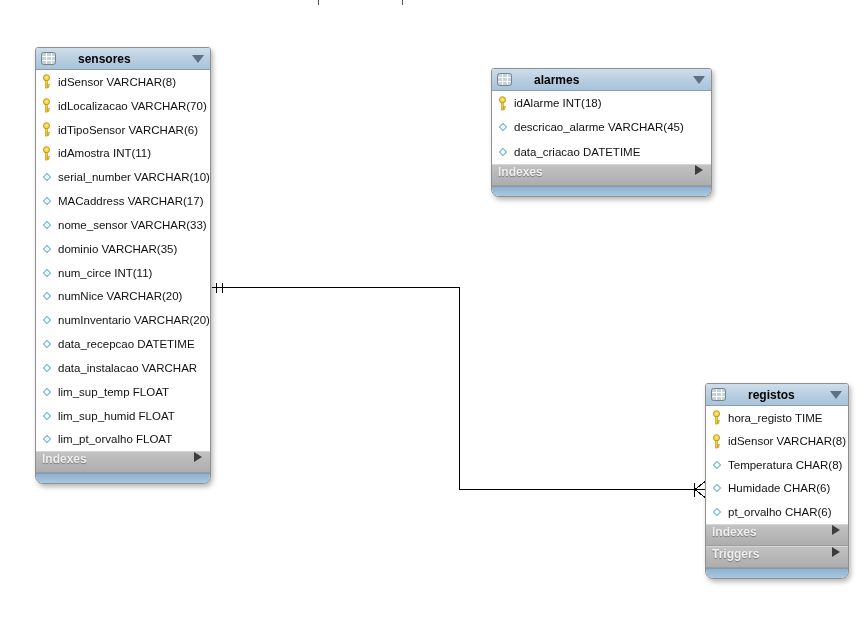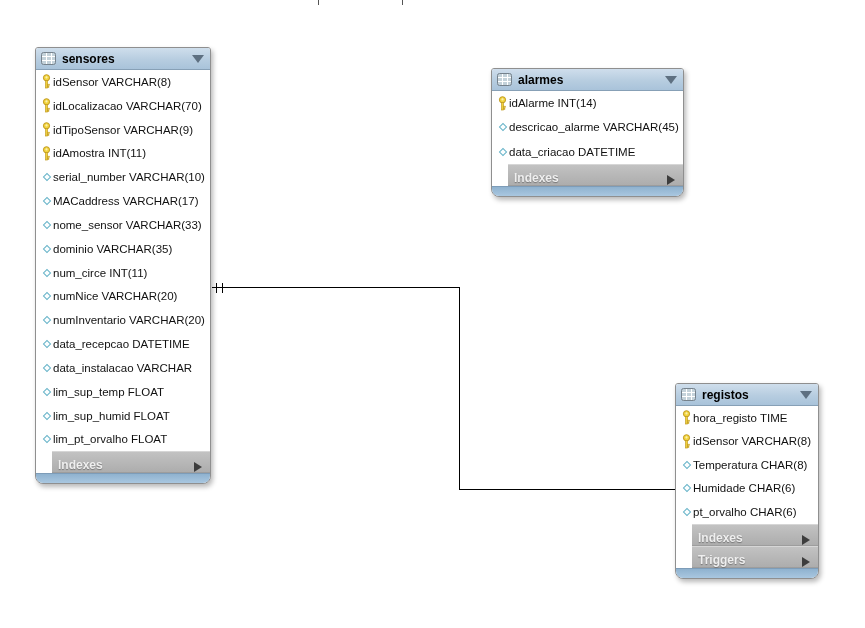--- a/index.html
+++ b/index.html
@@ -14,64 +14,64 @@
     width:865px;height:628px;position:relative;background:#ffffff;
     font-family:"Liberation Sans","DejaVu Sans",sans-serif;overflow:hidden;
   }
   .connector-layer{position:absolute;left:0;top:0;z-index:1;}
   .erd-table{
     position:absolute;z-index:2;background:#ffffff;
     border:1px solid #8f8f8f;border-radius:3px 3px 8px 8px;
     box-shadow:2px 3px 5px rgba(0,0,0,.28);
   }
   .table-header{
-    height:22px;display:flex;align-items:center;gap:6px;padding:0 6px 0 5px;
+    height:22px;display:flex;align-items:center;gap:22px;padding:0 6px 0 5px;
     background:linear-gradient(180deg,var(--header-blue-top) 0%,#b7cde0 55%,var(--header-blue-bot) 100%);
     border-bottom:1px solid #87a0b6;border-radius:2px 2px 0 0;
   }
   .table-title{font-size:12px;font-weight:bold;color:#000;white-space:nowrap;}
   .collapse-arrow{
     margin-left:auto;width:0;height:0;
     border-left:6px solid transparent;border-right:6px solid transparent;
     border-top:8px solid #5e7081;
   }
   .rows{display:flex;flex-direction:column;background:#fff;}
   .row{
-    height:var(--rh,24px);display:flex;align-items:center;
+    height:var(--rh,24px);display:flex;align-items:center;gap:5px;
     padding-left:4px;white-space:nowrap;overflow:hidden;
   }
   .col-label{font-size:11.5px;color:#111;}
   .col-icon{width:13px;display:flex;justify-content:center;align-items:center;flex:none;}
   .ic-diamond{
     width:6px;height:6px;border:1.2px solid var(--diamond-teal);
     background:#fcfeff;transform:rotate(45deg);display:inline-block;
   }
   .section-bar{
-    height:22px;display:flex;align-items:flex-end;padding:0 8px 0 6px;
+    height:22px;display:flex;align-items:flex-start;padding:0 8px 0 6px;
     background:linear-gradient(180deg,var(--section-gray-top),var(--section-gray-bot));
-    border-top:1px solid #d6d6d6;border-bottom:1px solid #9d9d9d;margin-left:16px;
+    border-top:1px solid #d6d6d6;border-bottom:1px solid #9d9d9d;
   }
   .section-label{
     font-size:12px;font-weight:bold;color:#efefef;
     text-shadow:0 1px 1px rgba(110,110,110,.9);
   }
   .expand-arrow{
     margin-left:auto;width:0;height:0;
     border-top:5px solid transparent;border-bottom:5px solid transparent;
     border-left:8px solid #3d3d3d;
   }
   .table-footer{
     height:10px;border-radius:0 0 7px 7px;
     background:linear-gradient(180deg,var(--footer-blue-top),var(--footer-blue-bot));
     border-top:1px solid #7d9cb8;
   }
   
   #table-sensores{left:35px;top:47px;width:176px;--rh:23.83px;}
-  #table-alarmes{left:491px;top:68px;width:193px;--rh:24.3px;}
-  #table-registos{left:675px;top:383px;width:144px;--rh:23.5px;}
+  #table-alarmes{left:491px;top:68px;width:221px;--rh:24.3px;}
+  #table-registos{left:705px;top:383px;width:144px;--rh:23.5px;}
 </style>
 </head>
 <body>
 
 <svg class="connector-layer" width="865" height="628" viewBox="0 0 865 628" shape-rendering="crispEdges">
   <g stroke="#000000" stroke-width="1" fill="none">
     <path d="M211.5,287.5 H459.5 V489.5 H705"></path>
     <path d="M216.5,282.5 V292.5"></path>
     <path d="M222.5,282.5 V292.5"></path>
     <path d="M694.5,483 V496.5"></path>
@@ -126,21 +126,21 @@
     <span class="col-icon">
       <svg width="9" height="15" viewBox="0 0 9 15">
         <circle cx="4.5" cy="3.8" r="3.1" fill="#f2d43c" stroke="#c19a22" stroke-width="1"></circle>
         <circle cx="4.5" cy="3.4" r="1.1" fill="#faf0b4"></circle>
         <rect x="3.6" y="6.6" width="1.8" height="7.4" fill="#f2d43c" stroke="#c19a22" stroke-width="0.7"></rect>
         <rect x="5.2" y="10.2" width="2.2" height="1.2" fill="#f2d43c" stroke="#c19a22" stroke-width="0.6"></rect>
         <rect x="5.2" y="12.3" width="1.7" height="1.2" fill="#f2d43c" stroke="#c19a22" stroke-width="0.6"></rect>
       </svg>
 
     </span>
-    <span class="col-label">idTipoSensor VARCHAR(9)</span>
+    <span class="col-label">idTipoSensor VARCHAR(6)</span>
   </div>
 
   <div class="row">
     <span class="col-icon">
       <svg width="9" height="15" viewBox="0 0 9 15">
         <circle cx="4.5" cy="3.8" r="3.1" fill="#f2d43c" stroke="#c19a22" stroke-width="1"></circle>
         <circle cx="4.5" cy="3.4" r="1.1" fill="#faf0b4"></circle>
         <rect x="3.6" y="6.6" width="1.8" height="7.4" fill="#f2d43c" stroke="#c19a22" stroke-width="0.7"></rect>
         <rect x="5.2" y="10.2" width="2.2" height="1.2" fill="#f2d43c" stroke="#c19a22" stroke-width="0.6"></rect>
         <rect x="5.2" y="12.3" width="1.7" height="1.2" fill="#f2d43c" stroke="#c19a22" stroke-width="0.6"></rect>
@@ -271,21 +271,21 @@
     <span class="col-icon">
       <svg width="9" height="15" viewBox="0 0 9 15">
         <circle cx="4.5" cy="3.8" r="3.1" fill="#f2d43c" stroke="#c19a22" stroke-width="1"></circle>
         <circle cx="4.5" cy="3.4" r="1.1" fill="#faf0b4"></circle>
         <rect x="3.6" y="6.6" width="1.8" height="7.4" fill="#f2d43c" stroke="#c19a22" stroke-width="0.7"></rect>
         <rect x="5.2" y="10.2" width="2.2" height="1.2" fill="#f2d43c" stroke="#c19a22" stroke-width="0.6"></rect>
         <rect x="5.2" y="12.3" width="1.7" height="1.2" fill="#f2d43c" stroke="#c19a22" stroke-width="0.6"></rect>
       </svg>
 
     </span>
-    <span class="col-label">idAlarme INT(14)</span>
+    <span class="col-label">idAlarme INT(18)</span>
   </div>
 
   <div class="row">
     <span class="col-icon">
 
       <span class="ic-diamond"></span>
     </span>
     <span class="col-label">descricao_alarme VARCHAR(45)</span>
   </div>
 

